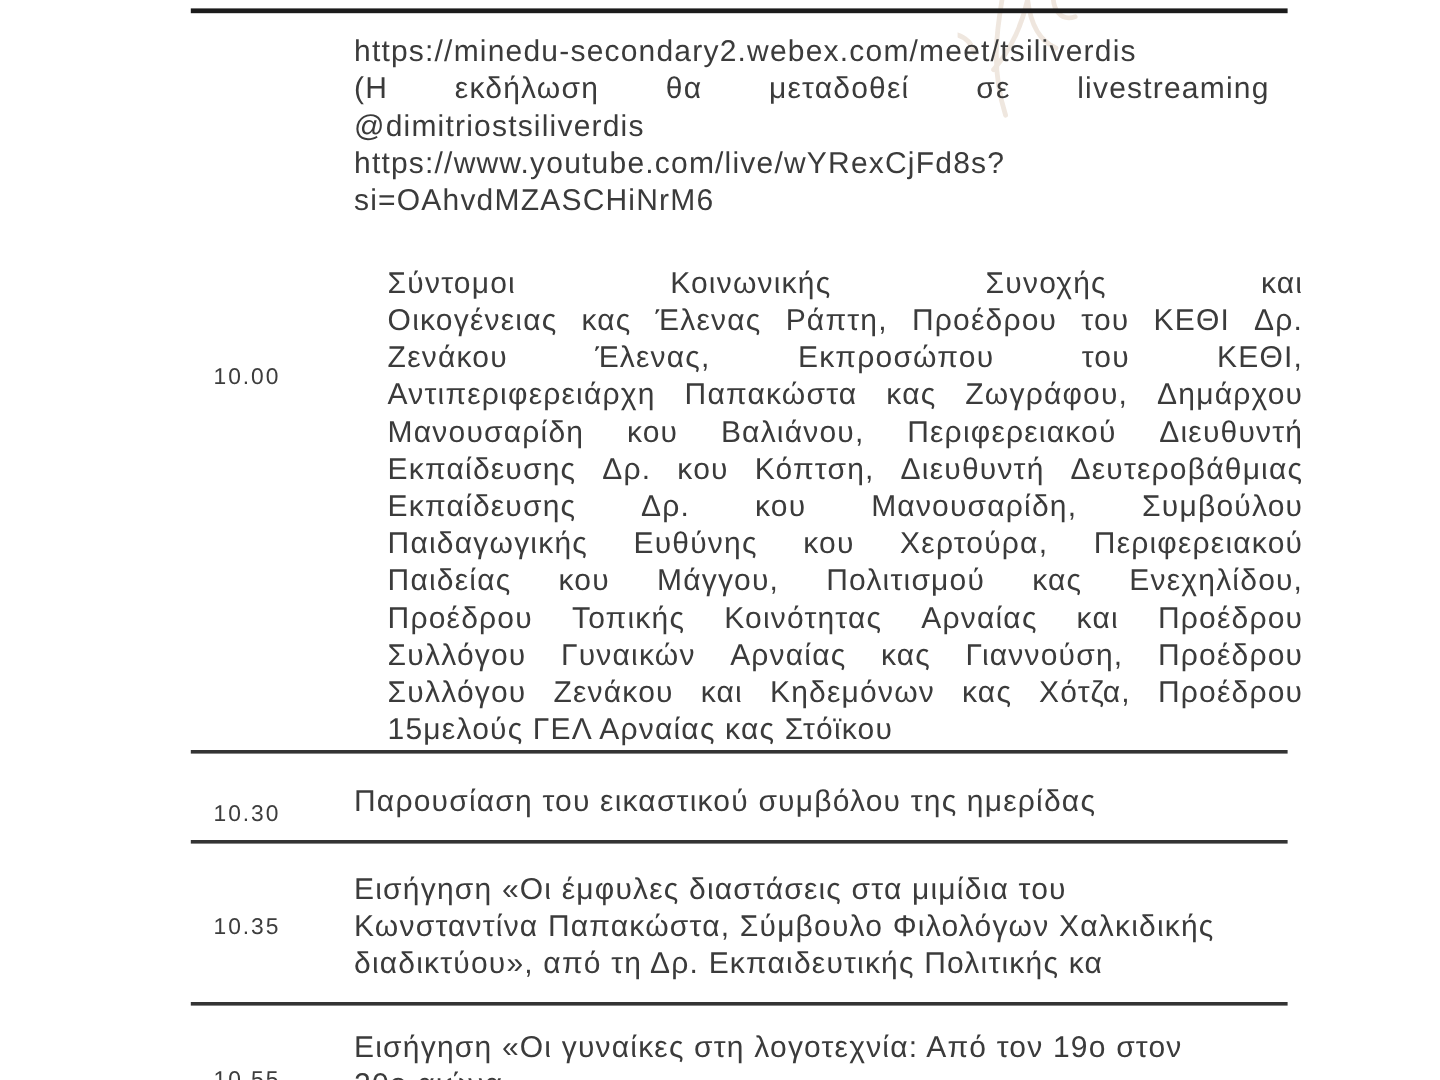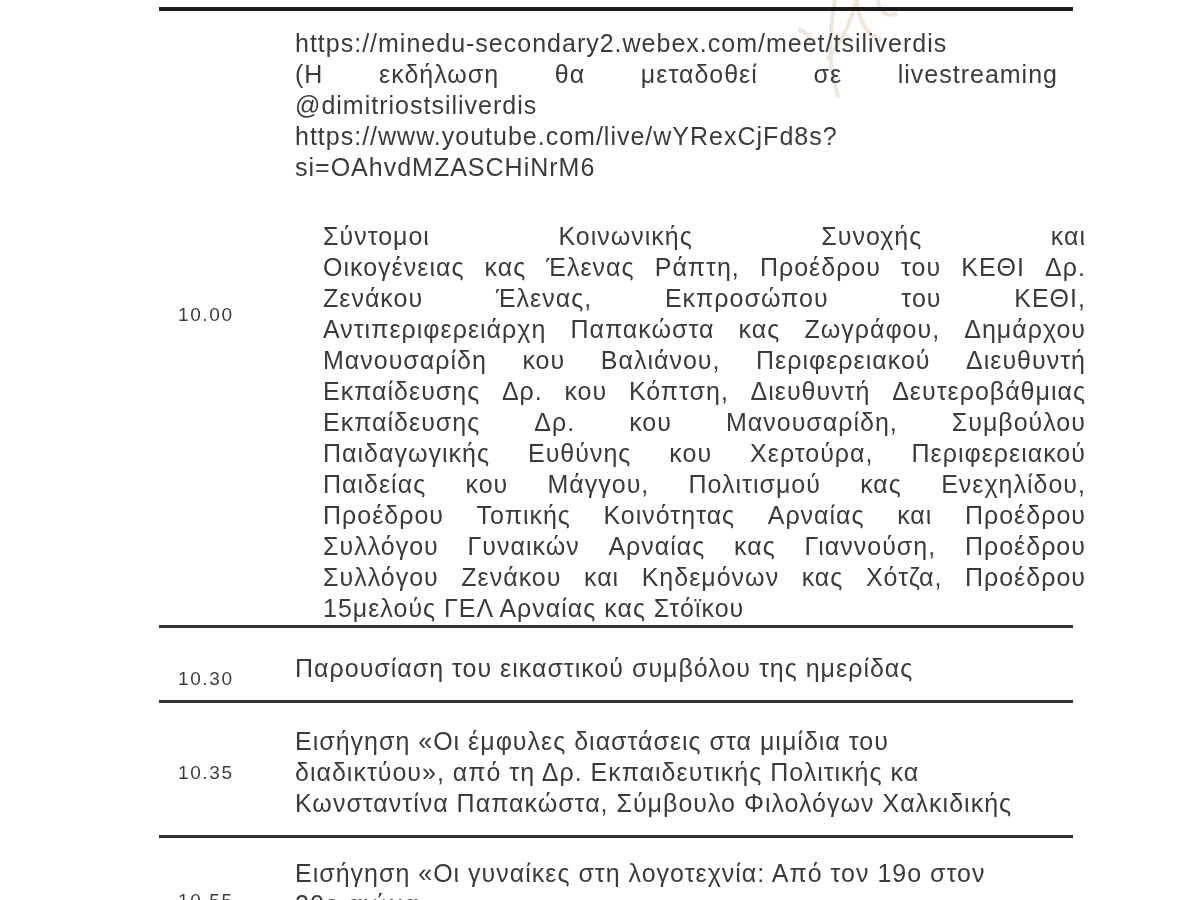--- a/index.html
+++ b/index.html
@@ -211,22 +211,22 @@
         <div class="line">Παρουσίαση του εικαστικού συμβόλου της ημερίδας</div>
       </div>
   </section>
 
   <div class="rule" id="rule-2"></div>
 
   <section class="row" id="row-3">
     <div class="time">10.35</div>
     <div class="body-col">
         <div class="line">Εισήγηση «Οι έμφυλες διαστάσεις στα μιμίδια του</div>
+        <div class="line">Κωνσταντίνα Παπακώστα, Σύμβουλο Φιλολόγων Χαλκιδικής</div>
         <div class="line">διαδικτύου», από τη Δρ. Εκπαιδευτικής Πολιτικής κα</div>
-        <div class="line">Κωνσταντίνα Παπακώστα, Σύμβουλο Φιλολόγων Χαλκιδικής</div>
       </div>
   </section>
 
   <div class="rule" id="rule-3"></div>
 
   <section class="row" id="row-4">
     <div class="time">10.55</div>
     <div class="body-col">
         <div class="line">Εισήγηση «Οι γυναίκες στη λογοτεχνία: Από τον 19ο στον</div>
         <div class="line">20ο αιώνα</div>

